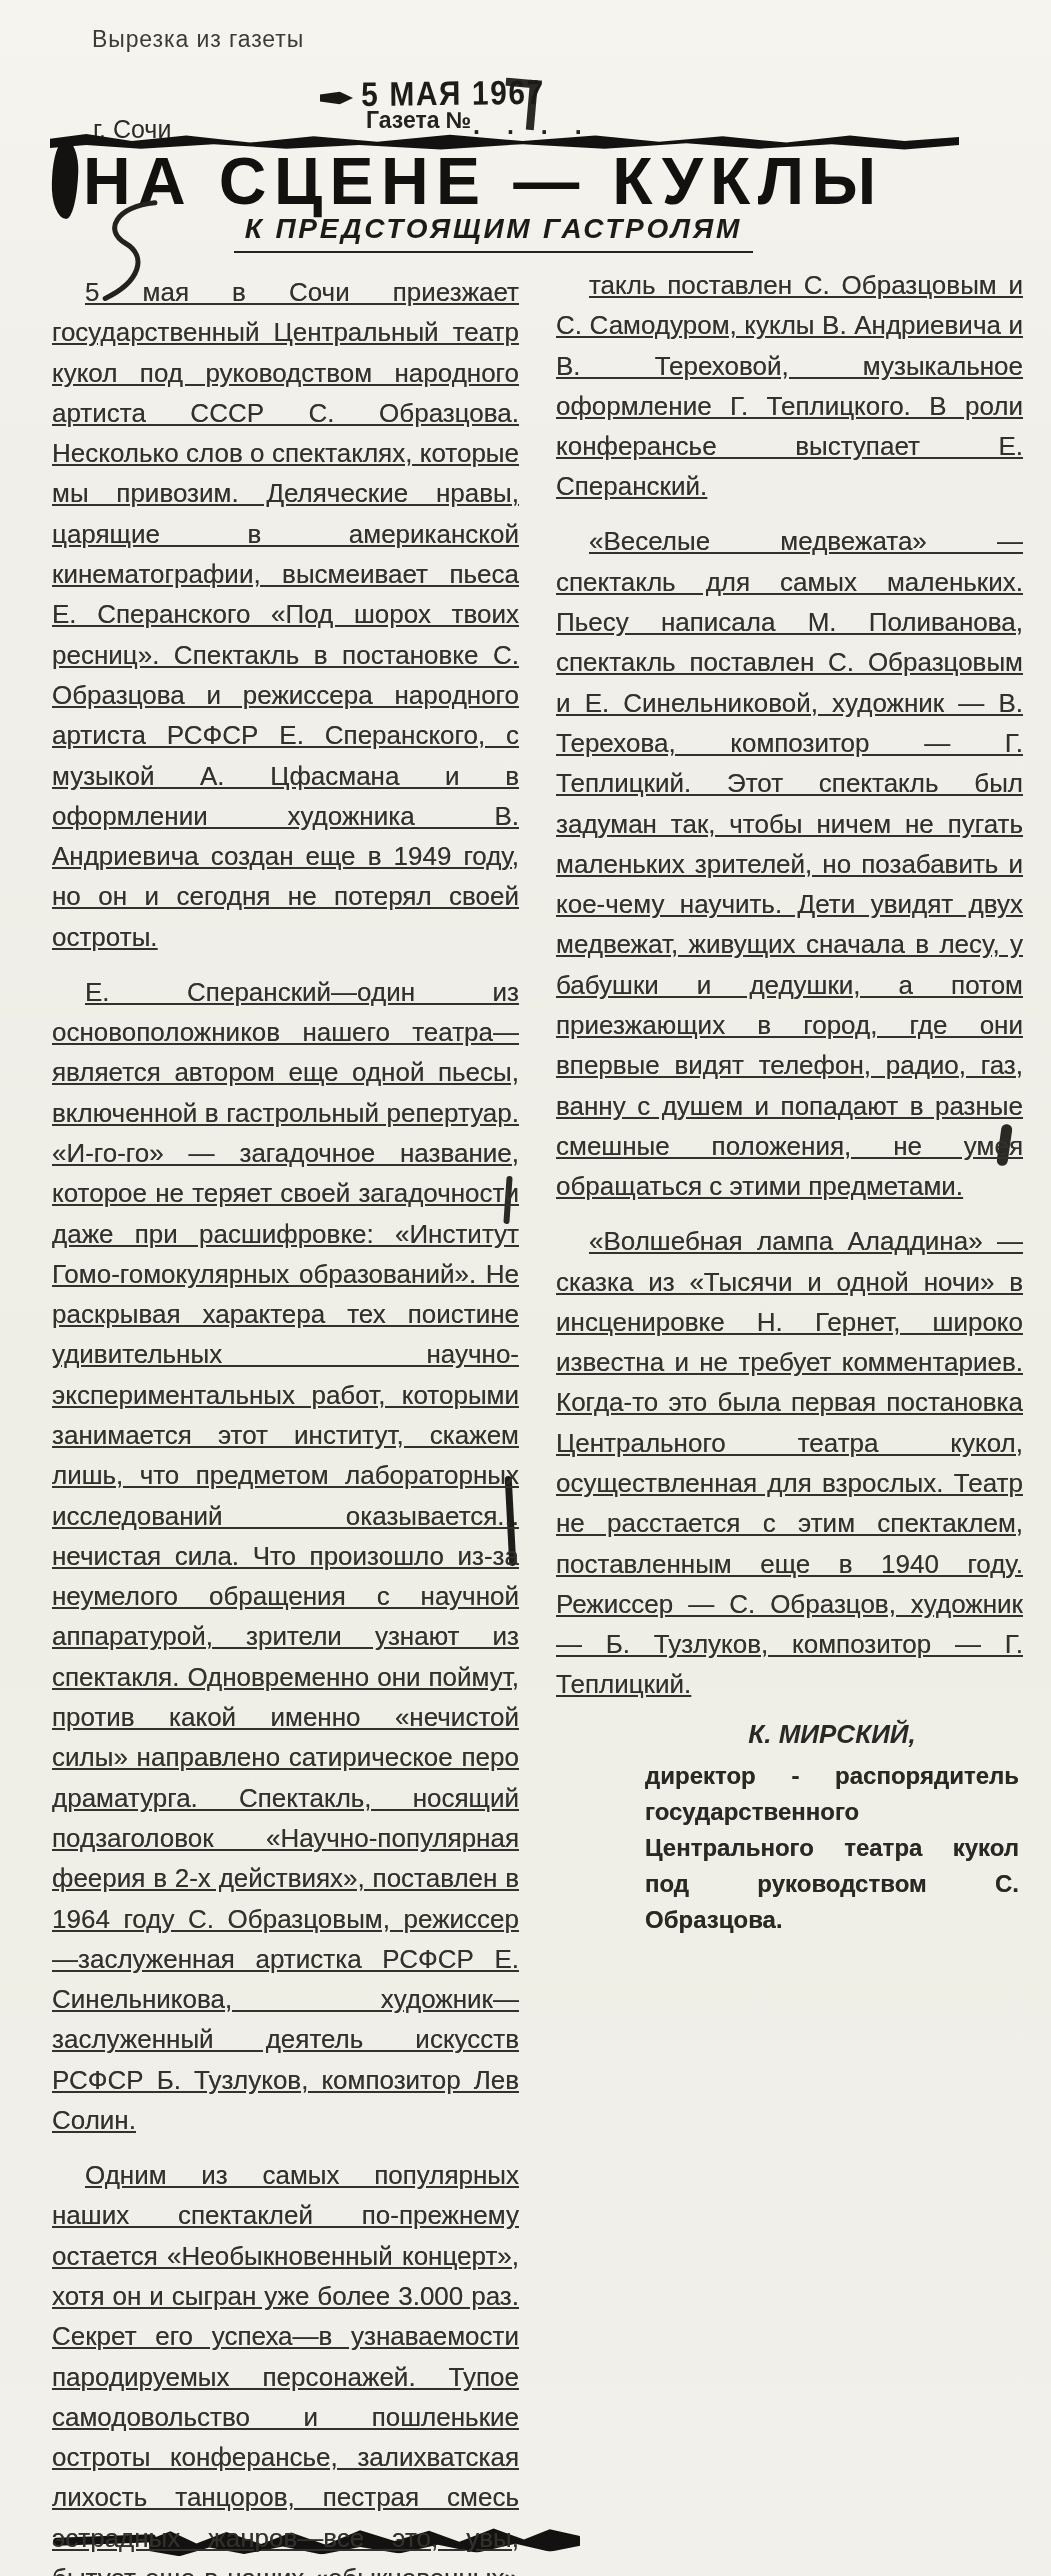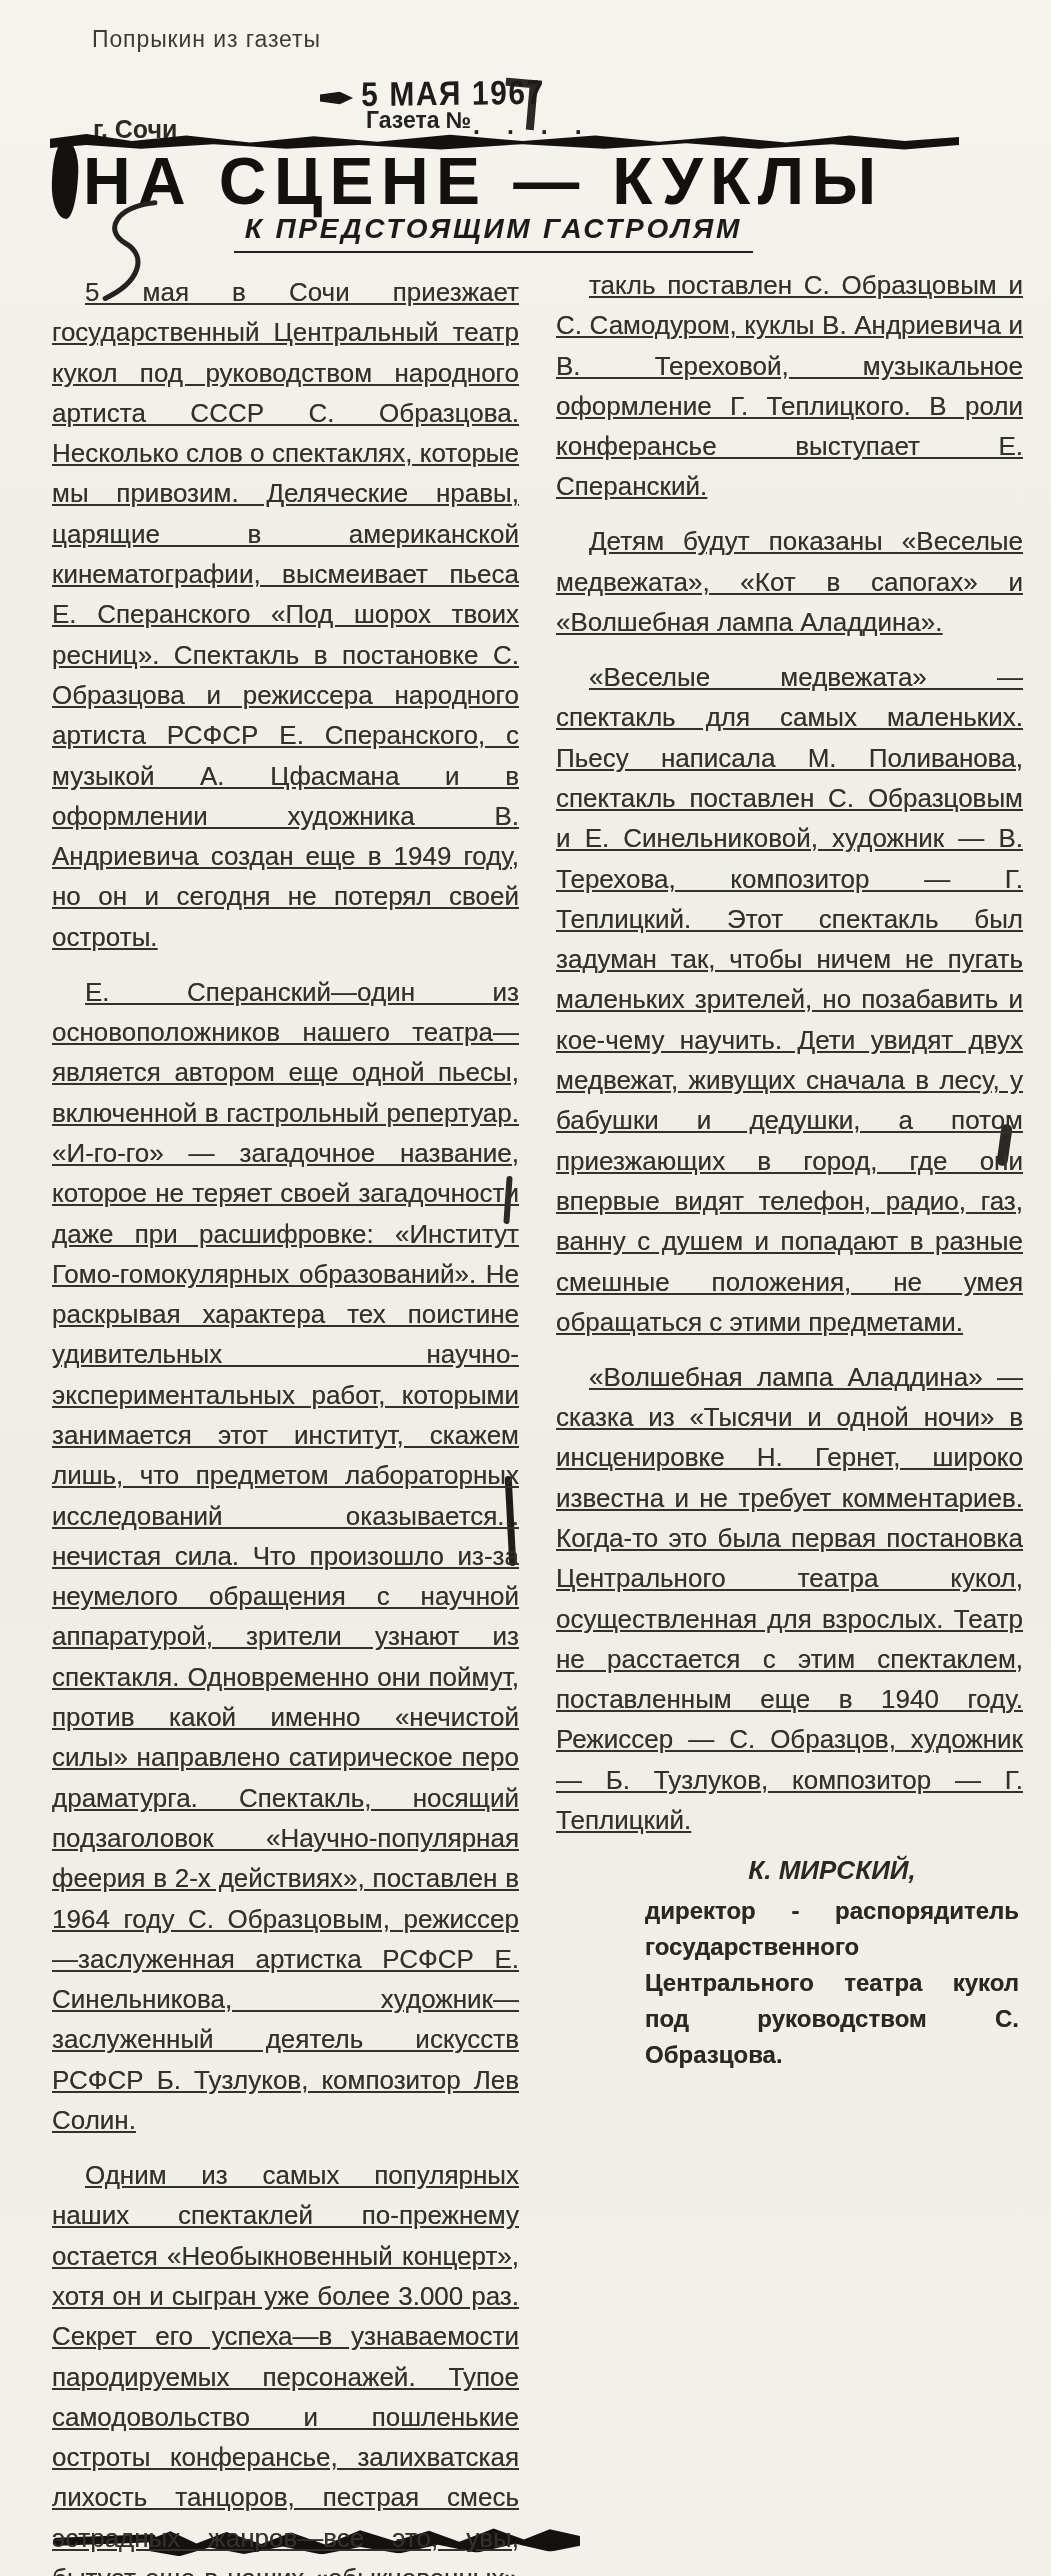--- a/index.html
+++ b/index.html
@@ -20,21 +20,21 @@
   .paper-name .l1{font-size:26px;letter-spacing:0.9px;}
   .paper-name .l2{font-size:25px;letter-spacing:1.8px;}
   .stamp-arrow{left:320px;top:91px;width:33px;height:14px;background:#191815;
     clip-path:polygon(0 25%,60% 5%,100% 50%,60% 95%,0 75%);}
   .date-stamp{left:361px;top:75px;font-size:34px;font-weight:bold;letter-spacing:1.8px;
     color:#1d1c19;transform:scaleX(.88) rotate(-.6deg);transform-origin:left top;white-space:nowrap;}
   .stamp-tear{left:504px;top:79px;width:24px;height:42px;
     border-top:8.3px solid #1b1a17;border-right:8.3px solid #1b1a17;transform:rotate(5deg);opacity:.92;}
   .issue-label{left:366px;top:107px;font-size:23px;font-weight:bold;color:#23221e;}
   .issue-dots{left:473px;top:111px;font-size:25px;font-weight:bold;letter-spacing:10px;color:#23221e;white-space:nowrap;}
-  .city{left:93px;top:115px;font-size:25px;font-weight:bold;color:#2c2a25;}
+  .city{left:93px;top:115px;font-size:25px;font-weight:normal;color:#2c2a25;}
   
   .tear{background:#131210;}
   .tear-top{left:50px;top:134px;width:909px;height:15.6px;
     clip-path:polygon(0 30%,4% 0,9% 45%,15% 10%,22% 55%,29% 15%,36% 50%,44% 5%,52% 45%,60% 10%,67% 50%,74% 15%,81% 55%,88% 10%,94% 45%,100% 20%,100% 70%,94% 100%,86% 65%,78% 95%,70% 60%,61% 95%,52% 65%,43% 100%,34% 70%,26% 95%,18% 65%,10% 95%,4% 70%,0 90%);}
   .tear-left{left:52px;top:140px;width:26px;height:79px;
     border-radius:45% 55% 40% 60% / 50% 40% 60% 45%;transform:rotate(2deg);}
   .tear-bottom{left:149px;top:2526px;width:431px;height:28px;transform:rotate(-.7deg);
     clip-path:polygon(0 40%,5% 10%,11% 55%,18% 15%,26% 60%,33% 20%,41% 65%,49% 15%,57% 55%,65% 20%,72% 60%,80% 15%,87% 55%,93% 20%,100% 45%,100% 80%,93% 100%,85% 70%,76% 100%,67% 70%,58% 100%,49% 75%,40% 100%,31% 70%,22% 95%,14% 70%,7% 100%,0 80%);}
   .tear-bottom2{left:53px;top:2536px;width:103px;height:8.3px;border-radius:4.6px;transform:rotate(-2deg);}
   .tear-m1{left:505px;top:1176px;width:6.4px;height:48px;border-radius:3.7px;transform:rotate(4deg);background:#2a2925;}
@@ -62,21 +62,21 @@
   .signature{margin:7.4px 0 0 85px;}
   .sig-name{font-size:26px;font-weight:bold;text-align:center;margin:0 0 7.4px 0;color:#2a2823;font-style:italic;}
   .sig-title{font-size:24px;font-weight:bold;line-height:1.5;text-align:justify;margin:4px;color:#2a2823;
     text-shadow:0 0 0.5px rgba(40,38,33,.6);}
 </style>
 </head>
 <body>
 
 <div class="page">
 
-  <div class="abs clip-label">Попрыкин из газеты</div>
+  <div class="abs clip-label">Вырезка из газеты</div>
 
 
   <div class="abs stamp-arrow"></div>
   <div class="abs date-stamp">5 МАЯ 1967</div>
   <div class="abs stamp-tear"></div>
 
   <div class="abs issue-label">Газета №</div>
   <div class="abs issue-dots">. . . .</div>
   <div class="abs city">г. Сочи</div>
 
@@ -101,21 +101,20 @@
   </div>
 
   <div class="abs col col-left">
     <p class="body-p">5 мая в Сочи приезжает государственный Центральный театр кукол под руководством народного артиста СССР С. Образцова. Несколько слов о спектаклях, которые мы привозим. Деляческие нравы, царящие в американской кинематографии, высмеивает пьеса Е. Сперанского «Под шорох твоих ресниц». Спектакль в постановке С. Образцова и режиссера народного артиста РСФСР Е. Сперанского, с музыкой А. Цфасмана и в оформлении художника В. Андриевича создан еще в 1949 году, но он и сегодня не потерял своей остроты.</p>
     <p class="body-p">Е. Сперанский—один из основоположников нашего театра—является автором еще одной пьесы, включенной в гастрольный репертуар. «И-го-го» — загадочное название, которое не теряет своей загадочности даже при расшифровке: «Институт Гомо-гомокулярных образований». Не раскрывая характера тех поистине удивительных научно-экспериментальных работ, которыми занимается этот институт, скажем лишь, что предметом лабораторных исследований оказывается... нечистая сила. Что произошло из-за неумелого обращения с научной аппаратурой, зрители узнают из спектакля. Одновременно они поймут, против какой именно «нечистой силы» направлено сатирическое перо драматурга. Спектакль, носящий подзаголовок «Научно-популярная феерия в 2-х действиях», поставлен в 1964 году С. Образцовым, режиссер—заслуженная артистка РСФСР Е. Синельникова, художник—заслуженный деятель искусств РСФСР Б. Тузлуков, композитор Лев Солин.</p>
     <p class="body-p">Одним из самых популярных наших спектаклей по-прежнему остается «Необыкновенный концерт», хотя он и сыгран уже более 3.000 раз. Секрет его успеха—в узнаваемости пародируемых персонажей. Тупое самодовольство и пошленькие остроты конферансье, залихватская лихость танцоров, пестрая смесь эстрадных жанров—все это, увы, бытует еще в наших «обыкновенных» концертах. Спек-</p>
   </div>
 
   <div class="abs col col-right">
     <p class="body-p">такль поставлен С. Образцовым и С. Самодуром, куклы В. Андриевича и В. Тереховой, музыкальное оформление Г. Теплицкого. В роли конферансье выступает Е. Сперанский.</p>
-    <p class="body-p">Детям будут показаны «Веселые медвежата», «Кот в сапогах» и «Волшебная лампа Аладдина».</p>
     <p class="body-p">«Веселые медвежата» — спектакль для самых маленьких. Пьесу написала М. Поливанова, спектакль поставлен С. Образцовым и Е. Синельниковой, художник — В. Терехова, композитор — Г. Теплицкий. Этот спектакль был задуман так, чтобы ничем не пугать маленьких зрителей, но позабавить и кое-чему научить. Дети увидят двух медвежат, живущих сначала в лесу, у бабушки и дедушки, а потом приезжающих в город, где они впервые видят телефон, радио, газ, ванну с душем и попадают в разные смешные положения, не умея обращаться с этими предметами.</p>
     <p class="body-p">«Волшебная лампа Аладдина» — сказка из «Тысячи и одной ночи» в инсценировке Н. Гернет, широко известна и не требует комментариев. Когда-то это была первая постановка Центрального театра кукол, осуществленная для взрослых. Театр не расстается с этим спектаклем, поставленным еще в 1940 году. Режиссер — С. Образцов, художник — Б. Тузлуков, композитор — Г. Теплицкий.</p>
 
     <div class="signature">
       <p class="sig-name">К. МИРСКИЙ,</p>
       <p class="sig-title">директор - распорядитель государственного Центрального театра кукол под руководством С. Образцова.</p>
     </div>
   </div>
 
 </div>

